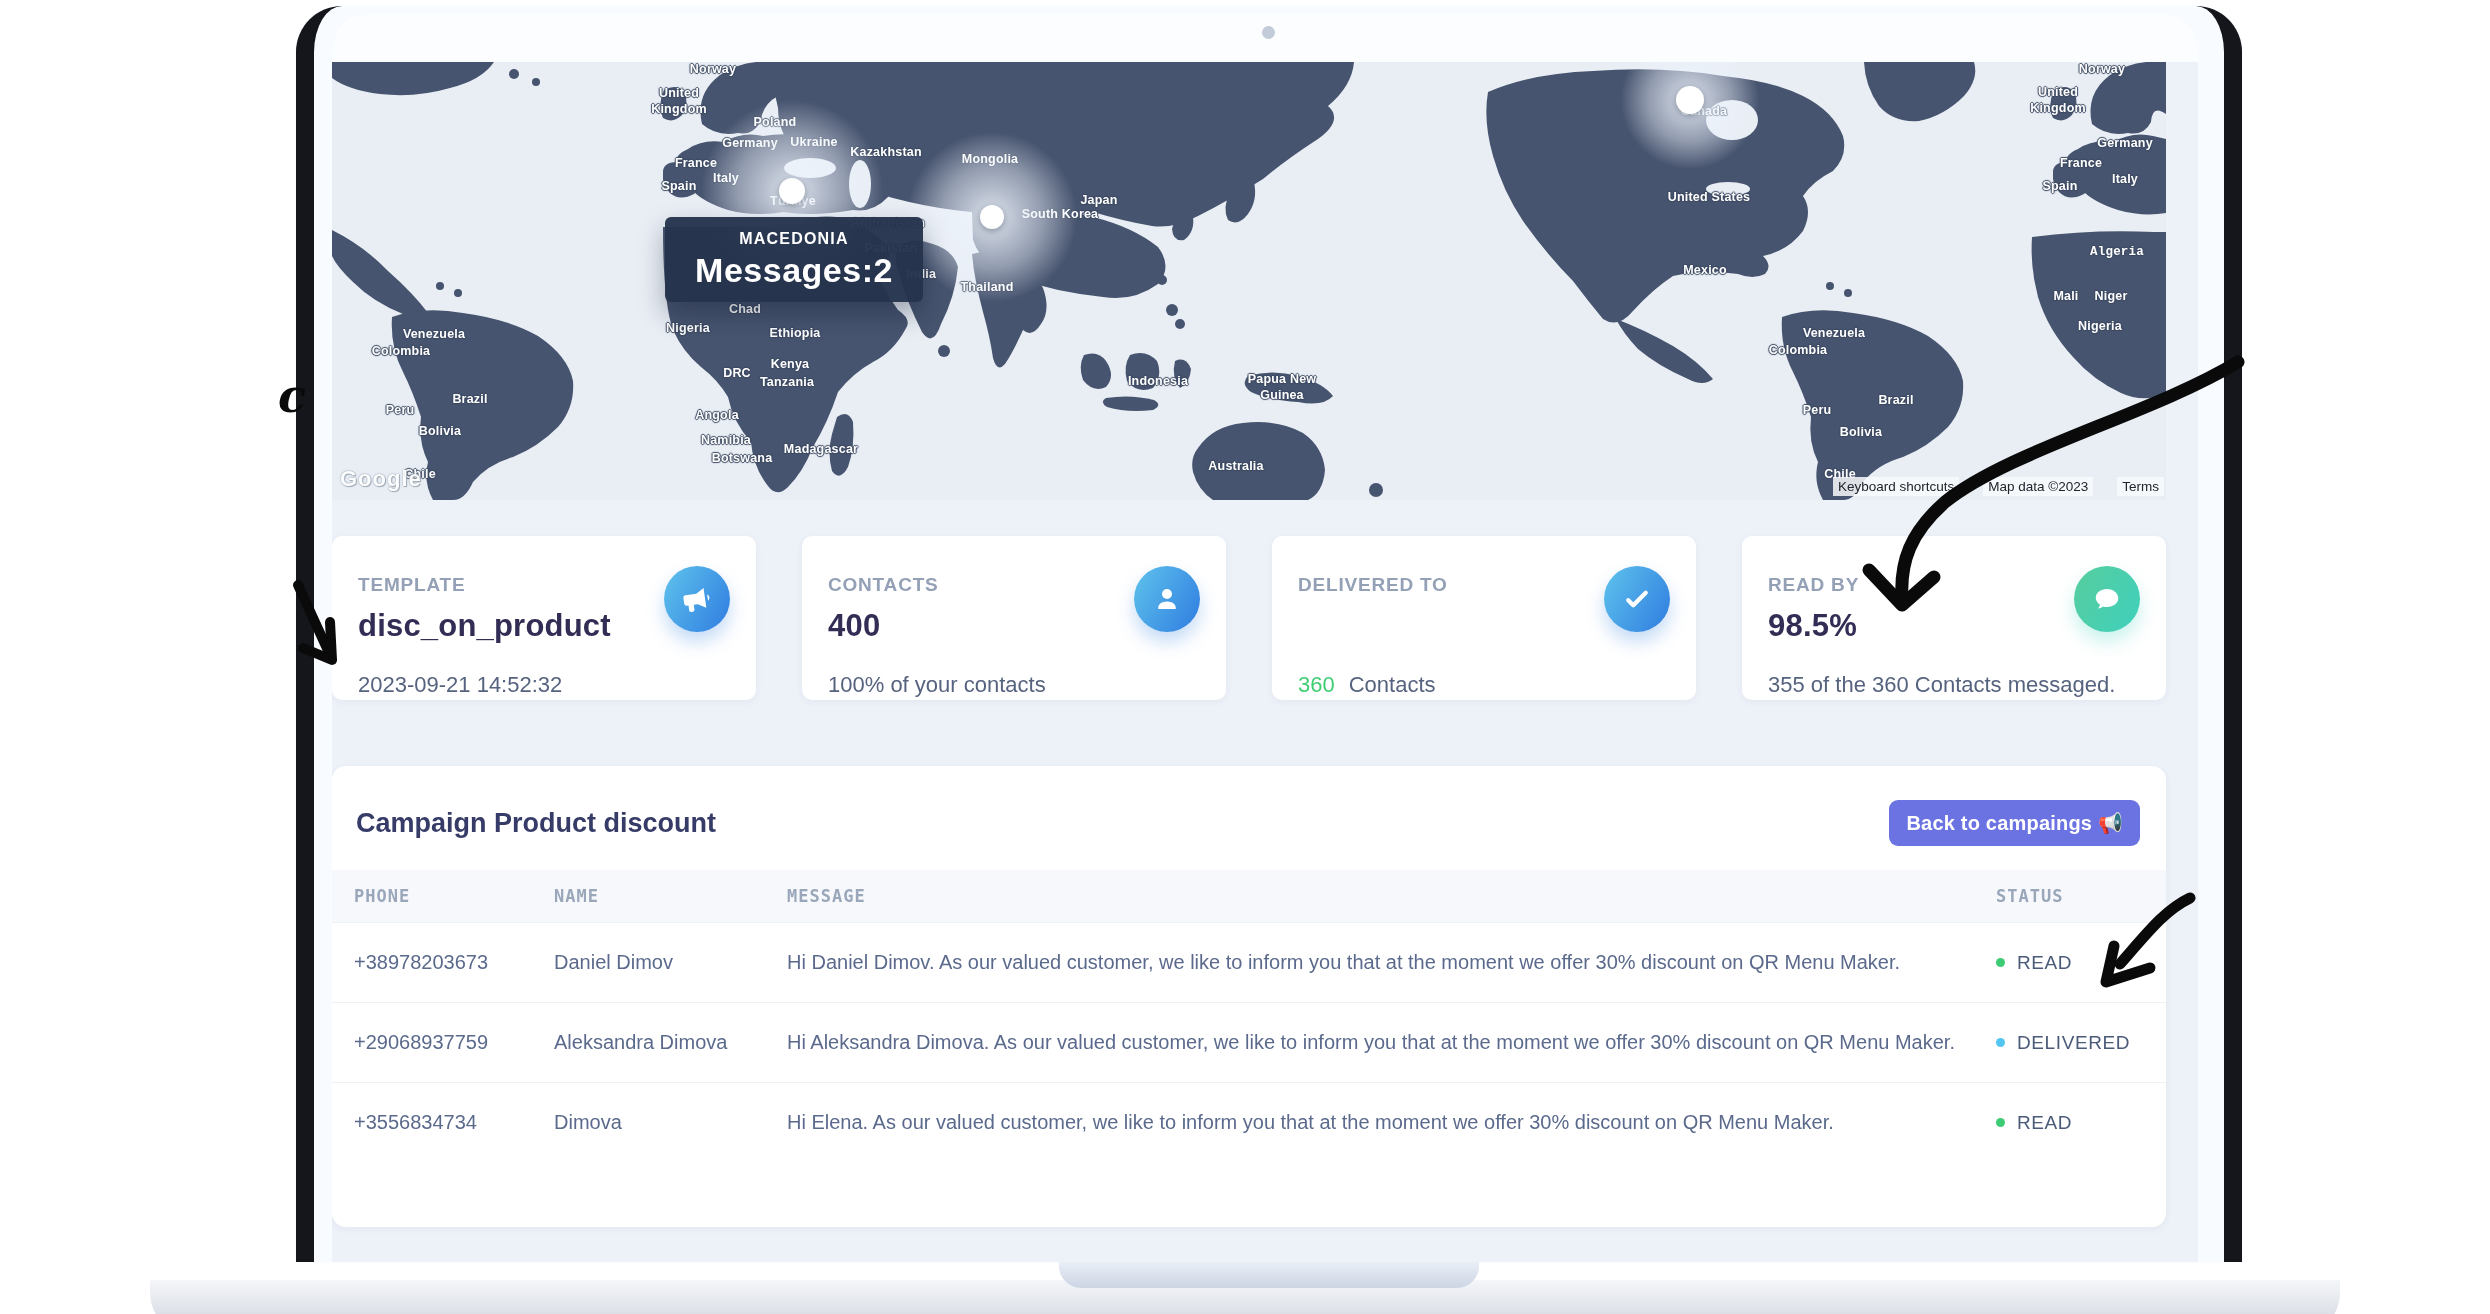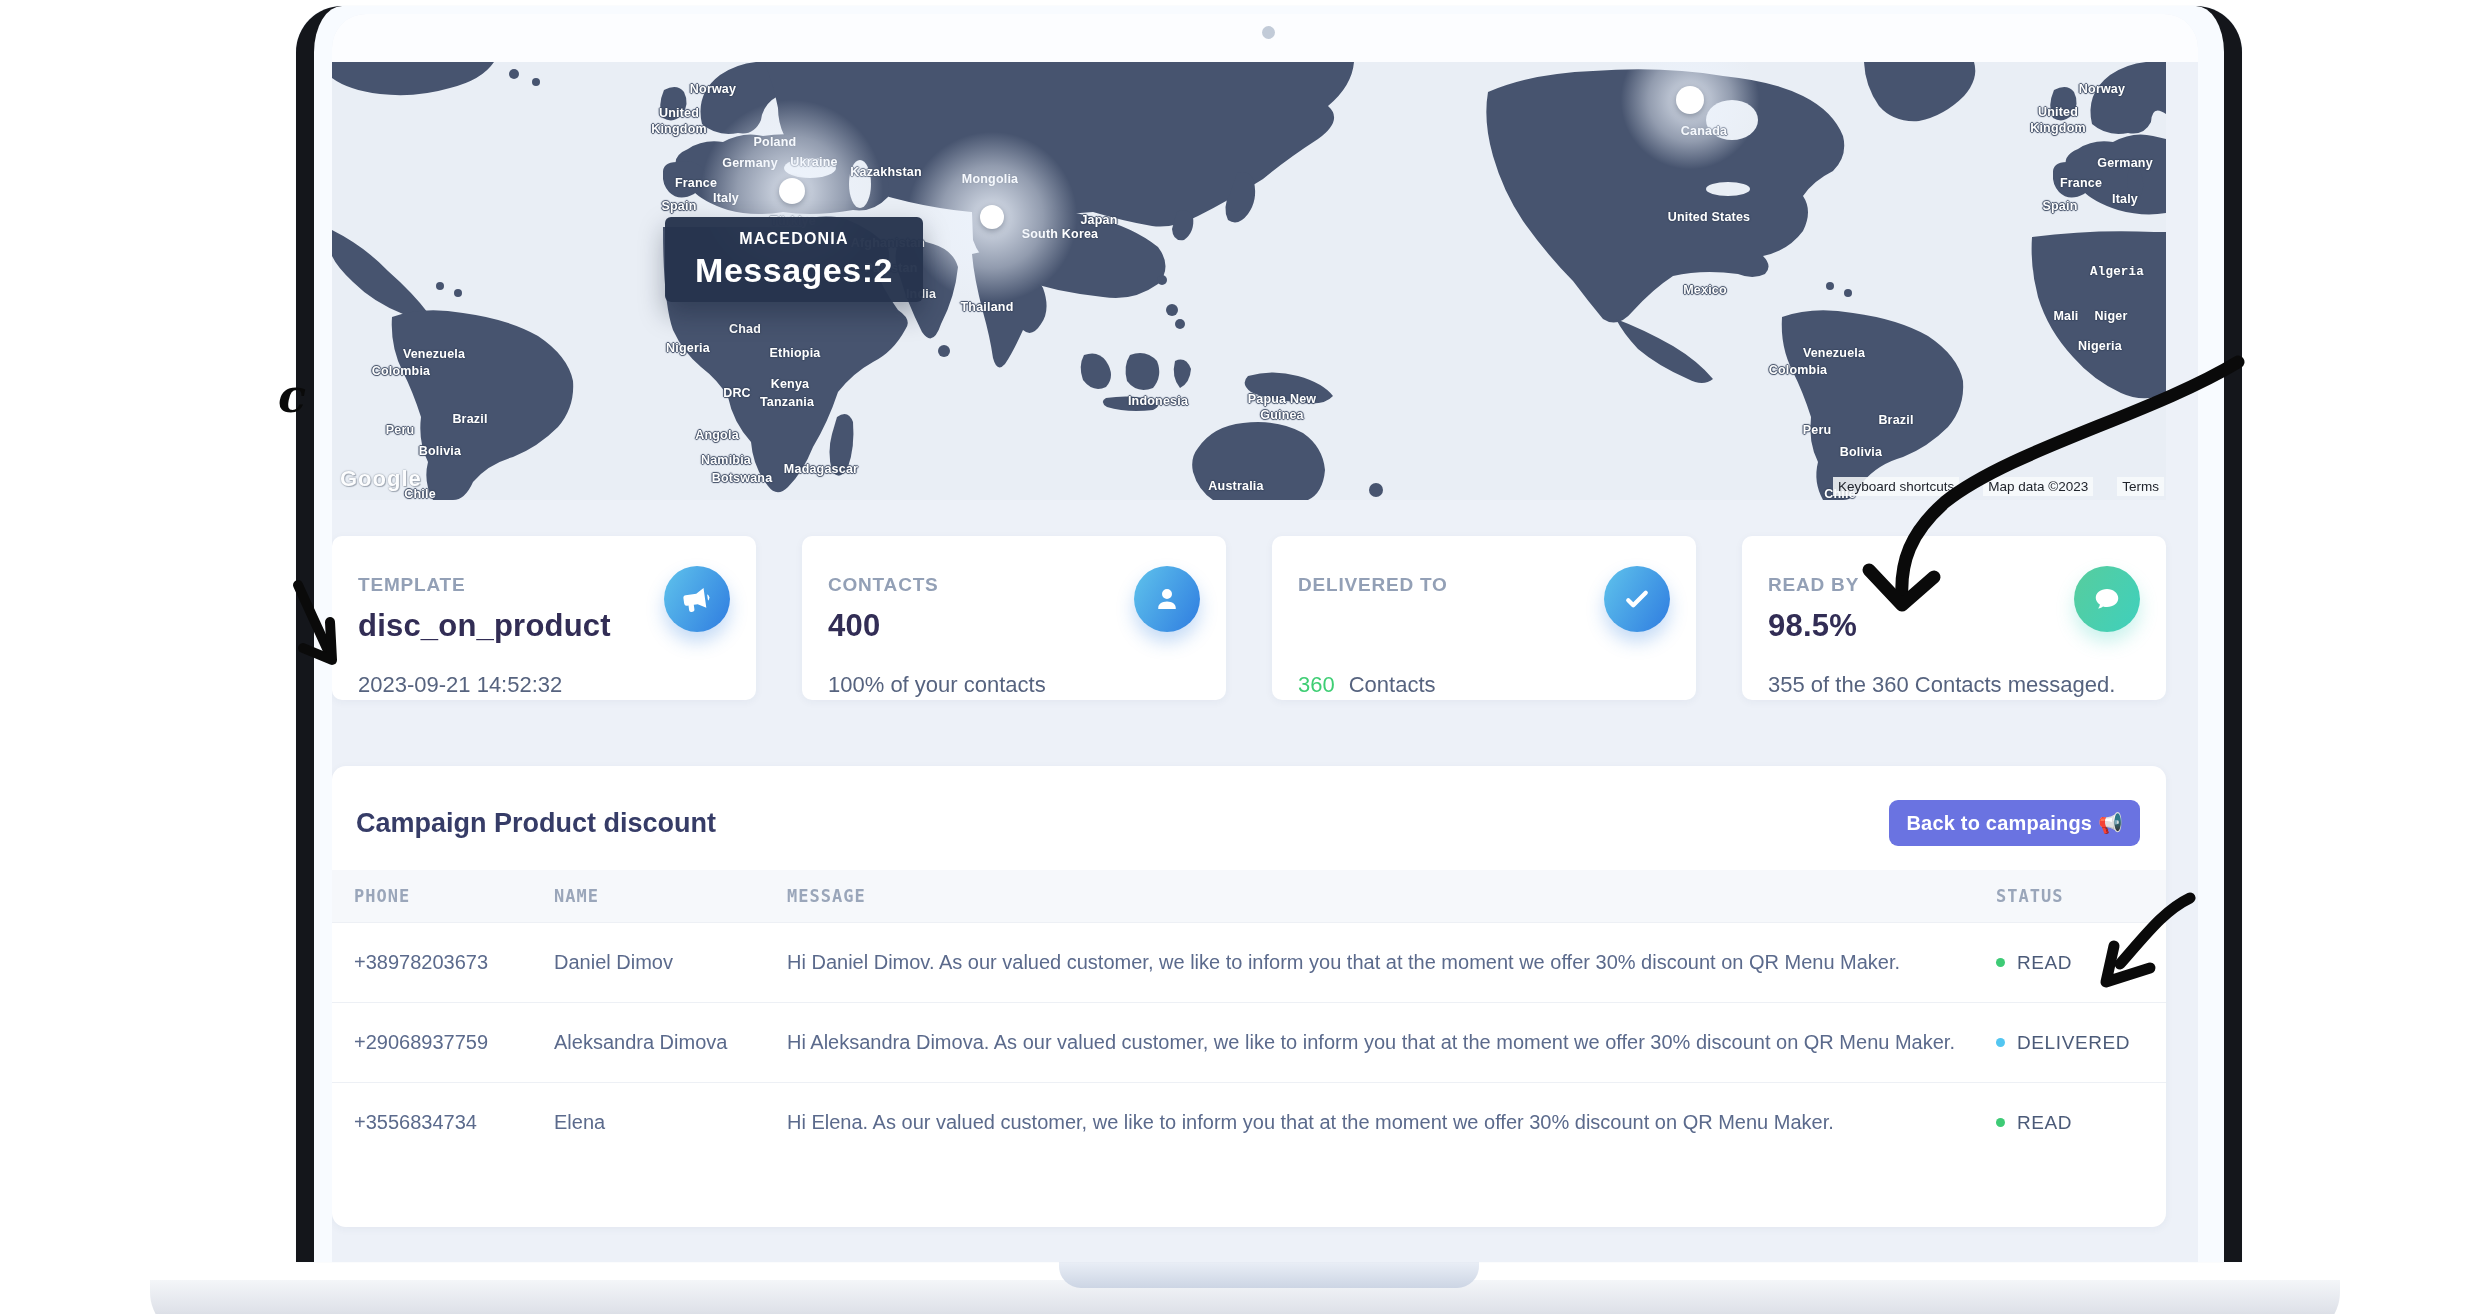--- a/index.html
+++ b/index.html
@@ -19,21 +19,21 @@
             border-radius:50%; background:#c2cbd8; z-index:6; }
   .screen { position:relative; width:100%; height:100%; background:#edf1f8;
             border-radius:34px 34px 0 0; overflow:hidden; }
   .chrome { height:48px; background:#fcfdff; }
 
   
   .map { position:relative; width:1834px; height:438px; background:#e9eef5; overflow:hidden; }
   .map svg.land { position:absolute; left:0; top:0; }
   .mlabel { position:absolute; transform:translate(-50%,-50%); color:#ffffff; font-size:12.5px;
             font-weight:bold; letter-spacing:.2px; white-space:pre-line; text-align:center; line-height:1.25;
-            text-shadow:-1px 0 1px #3c4961,1px 0 1px #3c4961,0 -1px 1px #3c4961,0 1px 1px #3c4961; z-index:5;margin-top:20px; }
+            text-shadow:-1px 0 1px #3c4961,1px 0 1px #3c4961,0 -1px 1px #3c4961,0 1px 1px #3c4961; z-index:5; }
   .halo { position:absolute; border-radius:50%; z-index:6; pointer-events:none;
           background:radial-gradient(circle, rgba(237,243,252,.9) 0%, rgba(237,243,252,.45) 42%, rgba(237,243,252,0) 70%); }
   .mdot { position:absolute; background:#ffffff; border-radius:50%; z-index:7;
           box-shadow:0 2px 6px rgba(10,20,40,.35); }
   .tooltip { position:absolute; left:333px; top:155px; width:258px; height:85px; z-index:9;
              background:rgba(38,52,77,.97); border-radius:6px; color:#fff; text-align:center;
              padding-top:13px; box-shadow:0 12px 26px rgba(15,25,45,.35); }
   .tt-country { font-size:16px; font-weight:bold; letter-spacing:1.2px; }
   .tt-value   { font-size:34px; font-weight:bold; margin-top:3px; letter-spacing:.5px; }
   .gwm { position:absolute; left:8px; bottom:8px; font-size:22px; font-weight:bold; color:#fff;
@@ -301,21 +301,21 @@
           <div>Aleksandra Dimova</div>
           <div class="msg">Hi Aleksandra Dimova. As our valued customer, we like to inform you that at the moment we offer 30% discount on QR Menu Maker.</div>
           <div class="statuscell">
             <span class="sdot" style="background: rgb(83, 198, 241);"></span>
             <span>DELIVERED</span>
           </div>
         </div>
 
         <div class="tgrid trow">
           <div>+3556834734</div>
-          <div>Elena</div>
+          <div>Dimova</div>
           <div class="msg">Hi Elena. As our valued customer, we like to inform you that at the moment we offer 30% discount on QR Menu Maker.</div>
           <div class="statuscell">
             <span class="sdot" style="background: rgb(62, 203, 118);"></span>
             <span>READ</span>
           </div>
         </div>
       </div>
     </div>
   </div>
 </div>

